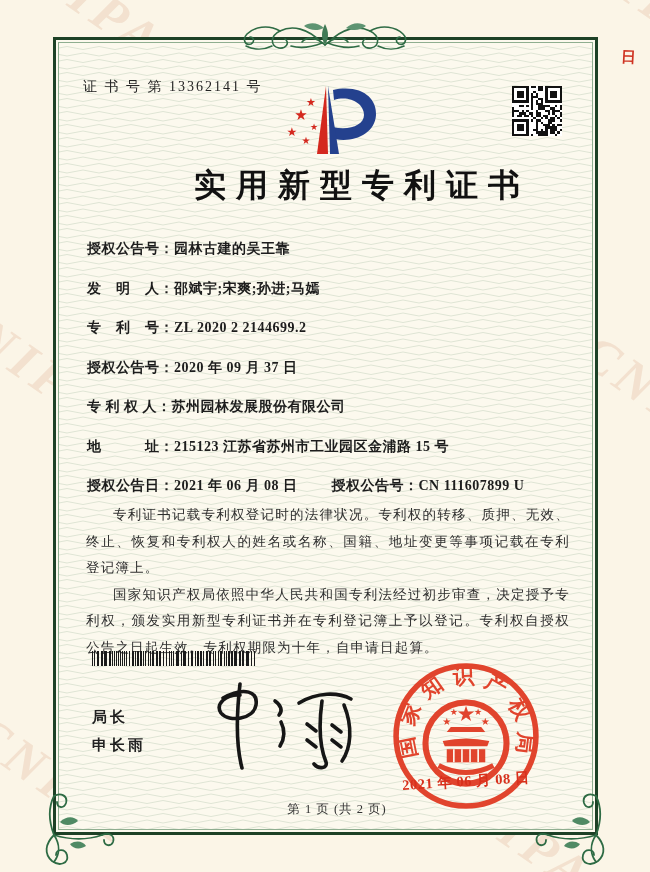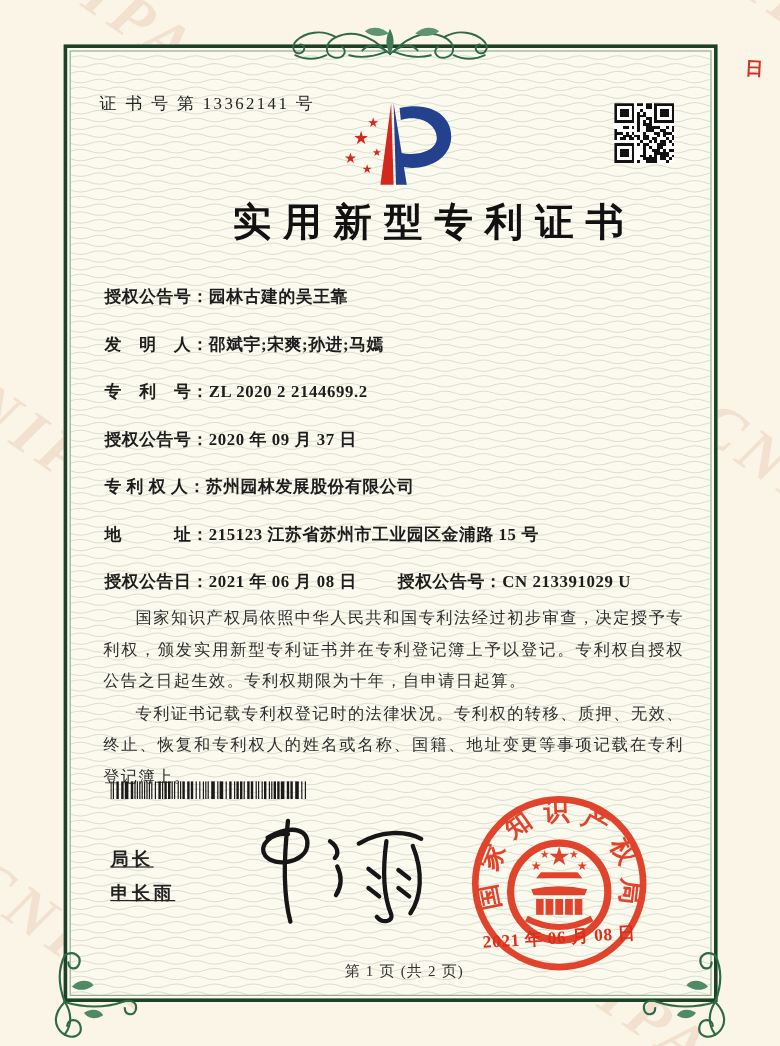--- a/index.html
+++ b/index.html
@@ -53,21 +53,20 @@
     font-size:13.5px; line-height:26.5px; letter-spacing:1.2px;
     text-align:justify; color:#2e2e2e;
   }
   .paras p{ margin:0; text-indent:2em; }
   .barcode{ position:absolute; left:92px; top:651px; }
   .director{
     position:absolute; left:92px; top:703px;
     font-family:"Liberation Sans","DejaVu Sans",sans-serif;
     font-weight:bold; font-size:15px; letter-spacing:3px; color:#222;
     line-height:28px;
-    text-decoration:underline;
   }
   .signature{ position:absolute; left:195px; top:678px; }
   .seal{ position:absolute; left:390px; top:660px; opacity:0.93; }
   .seal-date{
     position:absolute; left:388px; top:772px; width:156px; text-align:center;
     color:#d8301c; font-size:14.5px; font-weight:bold; letter-spacing:0.5px;
     transform:rotate(-3.5deg); white-space:nowrap;
   }
   .footer{
     position:absolute; left:0; top:801px; width:650px; text-align:center;
@@ -450,28 +449,28 @@
       </div>
       <div class="frow">
         <span class="lbl">地　　　址：</span>
         <span class="val">215123 江苏省苏州市工业园区金浦路 15 号</span>
       </div>
       <div class="frow">
         <span class="lbl">授权公告日：</span>
         <span class="val">2021 年 06 月 08 日</span>
         <span class="pair2">
           <span class="lbl">授权公告号：</span>
-          <span class="val">CN 213391029 U</span>
+          <span class="val">CN 111607899 U</span>
         </span>
       </div>
     </div>
 
     <div class="paras">
+      <p>专利证书记载专利权登记时的法律状况。专利权的转移、质押、无效、终止、恢复和专利权人的姓名或名称、国籍、地址变更等事项记载在专利登记簿上。</p>
       <p>国家知识产权局依照中华人民共和国专利法经过初步审查，决定授予专利权，颁发实用新型专利证书并在专利登记簿上予以登记。专利权自授权公告之日起生效。专利权期限为十年，自申请日起算。</p>
-      <p>专利证书记载专利权登记时的法律状况。专利权的转移、质押、无效、终止、恢复和专利权人的姓名或名称、国籍、地址变更等事项记载在专利登记簿上。</p>
     </div>
 
     <svg class="barcode" id="barcode-svg" width="168" height="15" viewBox="0 0 168 15">
         <rect x="0" y="0" width="1" height="15" fill="#1a1a1a"></rect>
         <rect x="2" y="0" width="1" height="15" fill="#1a1a1a"></rect>
         <rect x="5" y="0" width="2" height="15" fill="#1a1a1a"></rect>
         <rect x="9" y="0" width="2" height="15" fill="#1a1a1a"></rect>
         <rect x="12" y="0" width="3" height="15" fill="#1a1a1a"></rect>
         <rect x="17" y="0" width="2" height="15" fill="#1a1a1a"></rect>
         <rect x="20" y="0" width="1" height="15" fill="#1a1a1a"></rect>

